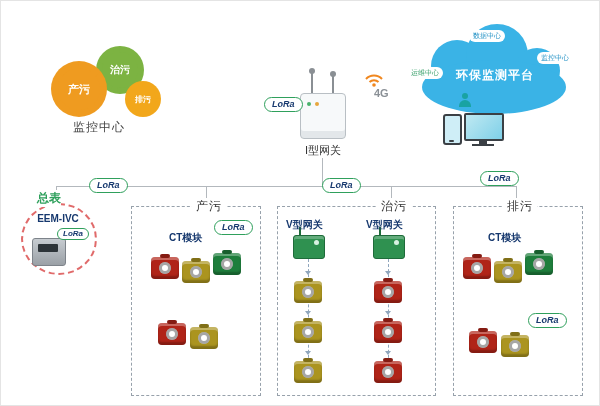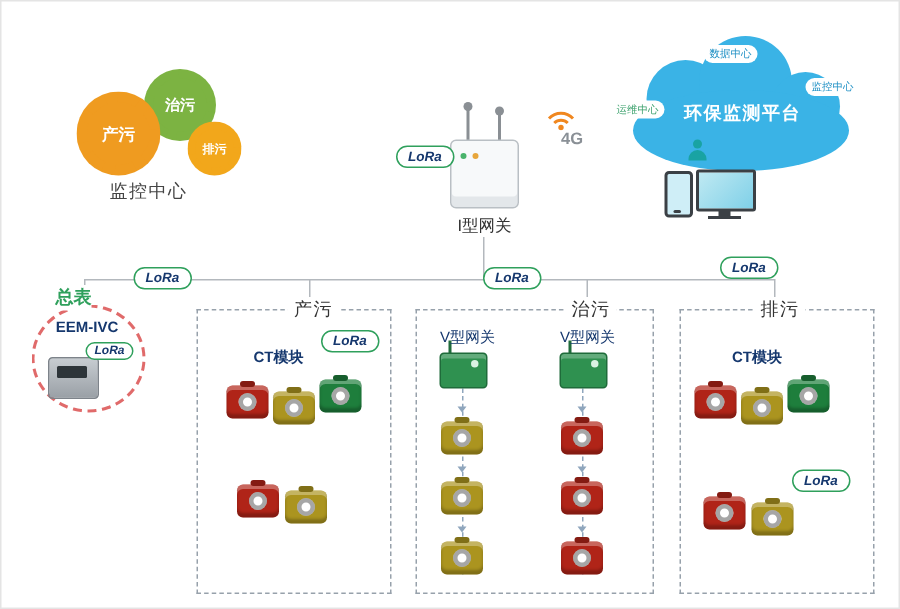--- a/index.html
+++ b/index.html
@@ -67,21 +67,21 @@
   .ct::before{content:'';position:absolute;left:9px;top:-3px;width:10px;height:4px;border-radius:2px;background:inherit;filter:brightness(.75);}
   .ct::after{content:'';position:absolute;left:8px;top:5px;width:12px;height:12px;border-radius:50%;background:#fff;box-shadow:inset 0 0 0 3px rgba(0,0,0,.35);}
   .ct.red{background:#b02418;}
   .ct.yellow{background:#ab941f;}
   .ct.green{background:#1e7e3c;}
 
   
   .vgw{position:absolute;width:30px;height:22px;background:#2f9150;border:1px solid #1f6b3a;border-radius:3px;box-shadow:inset 0 3px 0 rgba(255,255,255,.25);z-index:2;}
   .vgw::before{content:'';position:absolute;left:5px;top:-9px;width:2px;height:9px;background:#1f6b3a;}
   .vgw::after{content:'';position:absolute;right:5px;top:4px;width:5px;height:5px;border-radius:50%;background:#d9f2e2;}
-  .col-label{position:absolute;font-size:10px;font-weight:normal;color:#16386e;width:44px;text-align:right;z-index:3;}
+  .col-label{position:absolute;font-size:10px;font-weight:bold;color:#16386e;width:44px;text-align:left;z-index:3;}
   .module-label{position:absolute;font-size:10px;font-weight:bold;color:#16386e;z-index:3;}
 
   
   #watermark{position:absolute;left:425px;top:262px;width:175px;height:144px;opacity:.5;color:#e8374a;z-index:10;pointer-events:none;}
   #wm-text{position:absolute;left:0;top:92px;width:175px;text-align:center;font-size:28px;font-weight:bold;letter-spacing:1px;}
 </style>
 </head>
 <body>
 
 <div id="canvas">

